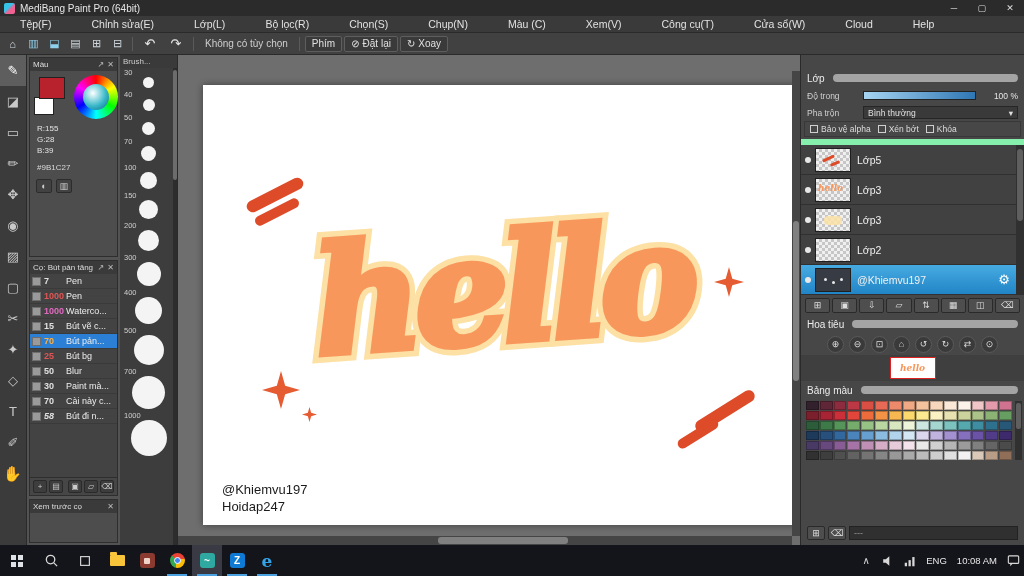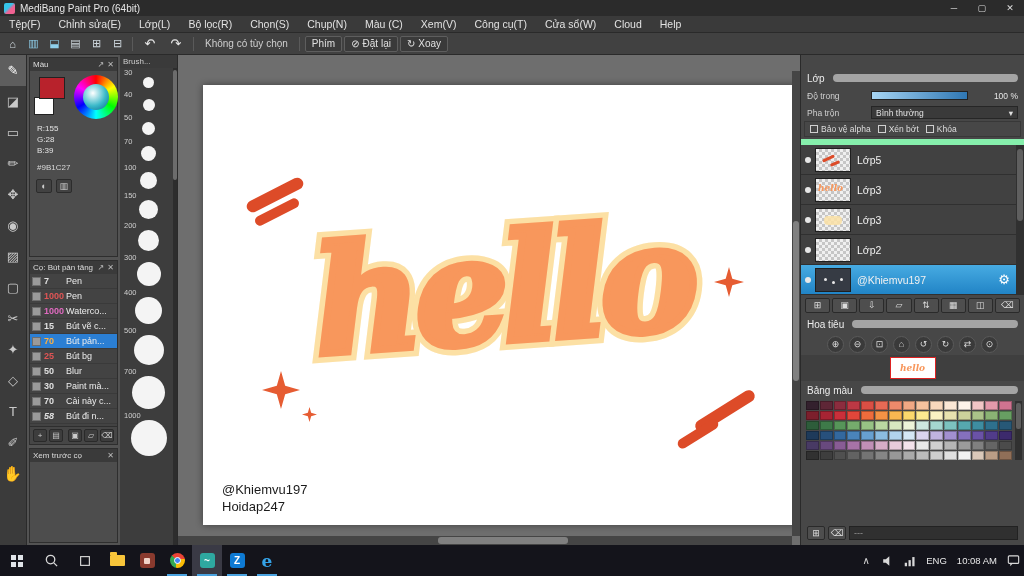--- a/index.html
+++ b/index.html
@@ -9,21 +9,21 @@
 
 
 .titlebar{height:16px;background:#2b2b2b;display:flex;align-items:center;font-size:10px;color:#e6e6e6}
 .app-icon{width:11px;height:11px;margin:0 5px 0 4px;border-radius:2px;
   background:linear-gradient(135deg,#35c3e8 0 40%,#f06292 60% 100%)}
 .win-btns{margin-left:auto;display:flex}
 .win-btn{width:28px;height:16px;display:flex;align-items:center;justify-content:center;font-size:9px;color:#ddd}
 
 
 .menubar{height:17px;background:#3a3a3a;border-bottom:1px solid #2a2a2a;display:flex;align-items:center;font-size:10.5px;color:#e2e2e2}
-.menu-item{padding:0 9px;height:100%;display:flex;align-items:center}
+.menu-item{padding:0 20px;height:100%;display:flex;align-items:center}
 
 
 .toolbar{height:22px;background:#414141;border-bottom:1px solid #2a2a2a;display:flex;align-items:center;gap:2px;padding:0 3px;font-size:10px}
 .tb-ic{width:19px;height:17px;display:flex;align-items:center;justify-content:center;color:#cfd8de;font-size:11px;border-radius:2px}
 .tb-ic.blue{color:#8fd0ec}
 .tb-sep{width:1px;height:14px;background:#5a5a5a;margin:0 3px}
 .tb-undo{font-size:13px;color:#e8e8e8;width:24px;text-align:center}
 .tb-label{color:#cfcfcf;margin:0 6px}
 .tb-btn{background:#3a3a3a;border:1px solid #5e5e5e;border-radius:2px;color:#e0e0e0;
   height:16px;display:flex;align-items:center;padding:0 6px;gap:3px}
@@ -54,21 +54,21 @@
   background:conic-gradient(#f00,#ff0,#0f0,#0ff,#00f,#f0f,#f00)}
 .wheel::after{content:"";position:absolute;inset:9px;border-radius:50%;
   background:radial-gradient(circle at 38% 35%,#ffffff,#39b9c9 55%,#0b5e8c)}
 .rgb{position:absolute;left:7px;top:52px;font-size:8px;line-height:11px;color:#e2e2e2}
 .hexv{position:absolute;left:7px;top:92px;font-size:8px;color:#d8d8d8}
 .cp-btns{position:absolute;left:6px;top:108px;display:flex;gap:4px}
 .cp-btn{width:16px;height:14px;background:#424242;border:1px solid #2c2c2c;color:#ccc;font-size:9px;
   display:flex;align-items:center;justify-content:center;border-radius:2px}
 
 
-.brush-panel{height:185px}
+.brush-panel{height:236px}
 .b-list{flex:1;background:#434343;overflow:hidden}
 .b-row{height:15px;display:flex;align-items:center;padding:0 2px;border-bottom:1px solid #3a3a3a;font-size:9px}
 .b-row .bi{width:9px;height:9px;background:#9a9a9a;border:1px solid #6e6e6e;margin-right:3px;flex:none}
 .b-row .bs{width:22px;flex:none;font-weight:bold}
 .b-row .bn{color:#ececec;white-space:nowrap;overflow:hidden}
 .b-row.selected{background:#2b7fd4}
 .b-foot{height:18px;display:flex;align-items:center;gap:2px;padding:0 3px;background:#464646;border-top:1px solid #2e2e2e}
 .bf-btn{width:14px;height:13px;background:#3d3d3d;border:1px solid #2a2a2a;color:#ccc;font-size:8px;
   display:flex;align-items:center;justify-content:center;border-radius:2px}
 .bf-sp{flex:1}
@@ -110,21 +110,21 @@
 .stroke{position:absolute;background:#dd4b28;border-radius:8px}
 .sparkle{position:absolute;background:#e65c32;
   clip-path:polygon(50% 0%,61% 39%,100% 50%,61% 61%,50% 100%,39% 61%,0% 50%,39% 39%)}
 .credits{position:absolute;left:19px;top:396px;font-size:13px;color:#1b1b1b;line-height:17px}
 
 
 .rightcol{width:224px;background:#474747;border-left:1px solid #2a2a2a;display:flex;flex-direction:column;padding-top:14px;font-size:8.5px}
 .r-hdr{height:18px;display:flex;align-items:center;padding:0 6px;flex:none}
 .r-hdr .ttl{font-size:10px;color:#ececec}
 .grip{flex:1;height:8px;background:#a4a4a4;border-radius:4px;margin-left:8px}
-.r-row{height:17px;display:flex;align-items:center;padding:0 6px;gap:20px;flex:none}
+.r-row{height:17px;display:flex;align-items:center;padding:0 6px;gap:12px;flex:none}
 .r-lbl{width:44px;color:#cfcfcf;flex:none}
 .slider{flex:1;height:9px;border:1px solid #222;background:linear-gradient(to right,#a6d4f2,#2f77b4)}
 .r-val{width:30px;text-align:right;color:#e6e6e6}
 .dropdown{flex:1;height:13px;background:#3a3a3a;border:1px solid #262626;color:#e0e0e0;
   display:flex;align-items:center;justify-content:space-between;padding:0 4px}
 .checks{height:16px;display:flex;align-items:center;gap:7px;padding:0 5px;border:1px solid #383838;margin:0 3px 2px 3px;flex:none}
 .chk{display:flex;align-items:center;gap:3px;color:#dedede}
 .box{width:8px;height:8px;border:1px solid #d0d0d0;background:transparent;flex:none}
 
 .layers{position:relative;flex:none;border-top:6px solid #86efac}

